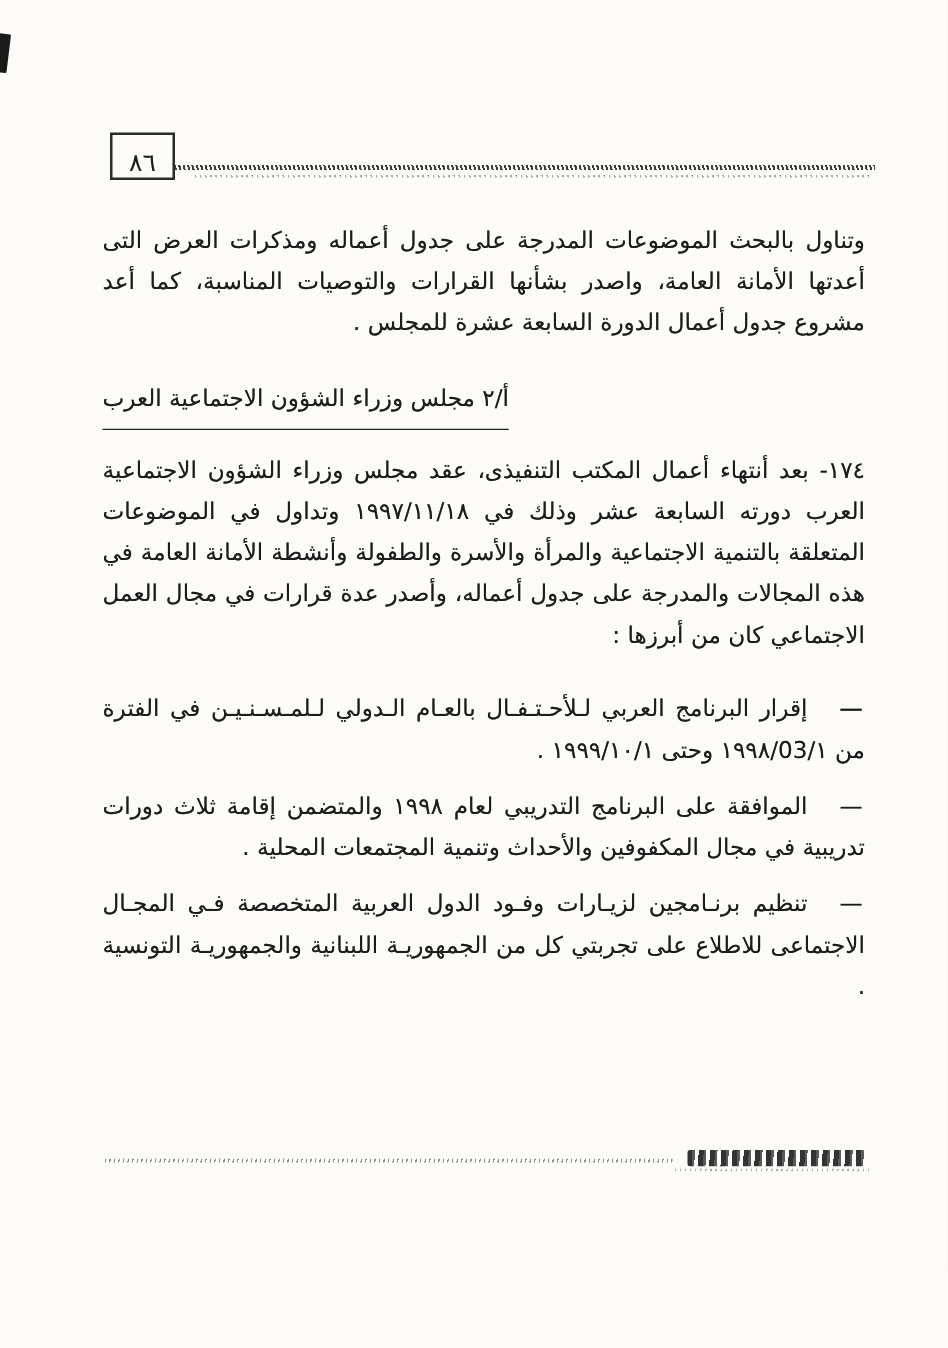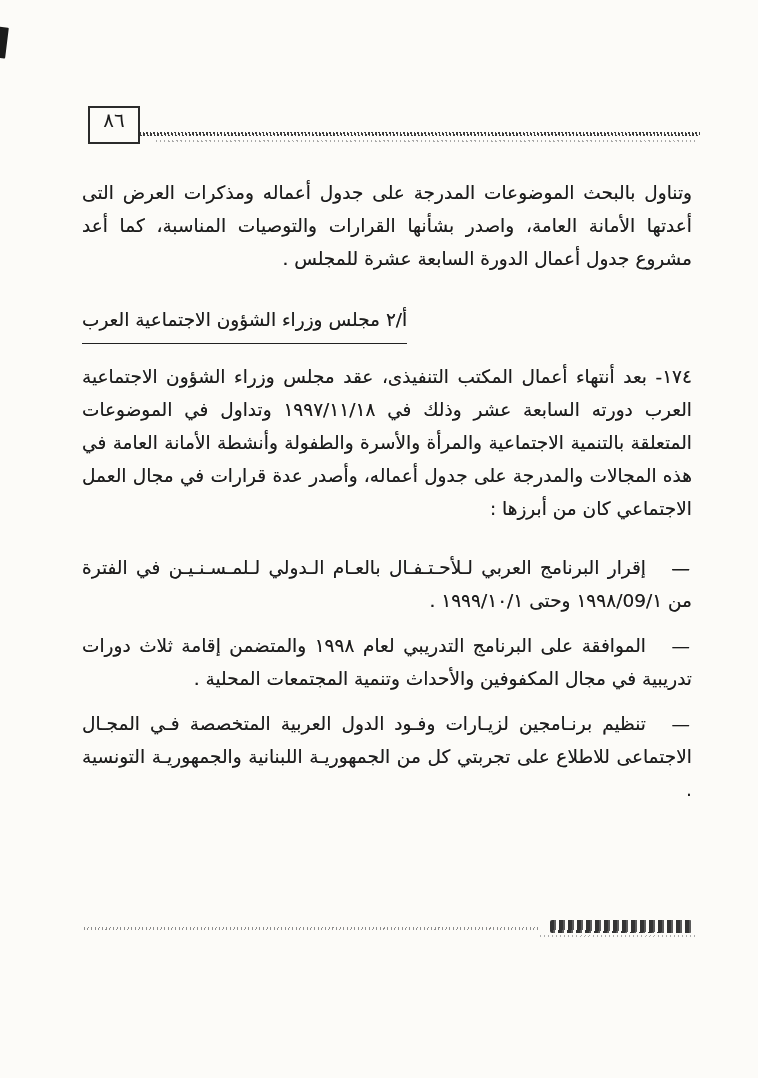--- a/index.html
+++ b/index.html
@@ -17,21 +17,21 @@
   }
   
   .corner-artifact{
     position:absolute;left:-4px;top:27px;width:11px;height:31px;
     background:#1b1b1b;transform:rotate(7deg);border-radius:1px;
   }
   
   .page-number-box{
     position:absolute;left:88px;top:106px;width:48px;height:34px;
     border:2px solid #2b2b2b;
-    display:flex;align-items:flex-start;justify-content:center;
+    display:flex;align-items:flex-end;justify-content:center;
     font-size:20px;
   }
   
   .rule-1{
     position:absolute;left:140px;right:58px;top:132px;height:4px;
     background:repeating-linear-gradient(75deg,#3c3c3c 0 1.6px,transparent 1.6px 3.4px);
   }
   .rule-2{
     position:absolute;left:156px;right:62px;top:140px;height:2px;
     background:repeating-linear-gradient(75deg,#9a9a9a 0 1.2px,transparent 1.2px 4px);
@@ -106,21 +106,21 @@
     <p class="para para-174">١٧٤- بعد أنتهاء أعمال المكتب التنفيذى، عقد مجلس وزراء الشؤون الاجتماعية العرب دورته السابعة عشر وذلك في ١٩٩٧/١١/١٨ وتداول في الموضوعات المتعلقة بالتنمية الاجتماعية والمرأة والأسرة والطفولة وأنشطة الأمانة العامة في هذه المجالات والمدرجة على جدول أعماله، وأصدر عدة قرارات في مجال العمل الاجتماعي كان من أبرزها :</p>
 
     <div class="bullets">
 
       <div class="bullet">
         <span class="dash">—</span>
       </div>
 
       <div class="bullet">
         <span class="dash">—</span>
-        <span>إقرار البرنامج العربي لـلأحـتـفـال بالعـام الـدولي لـلمـسـنـيـن في الفترة من ١٩٩٨/09/١ وحتى ١٩٩٩/١٠/١ .</span>
+        <span>إقرار البرنامج العربي لـلأحـتـفـال بالعـام الـدولي لـلمـسـنـيـن في الفترة من ١٩٩٨/03/١ وحتى ١٩٩٩/١٠/١ .</span>
       </div>
 
       <div class="bullet">
         <span class="dash">—</span>
         <span>الموافقة على البرنامج التدريبي لعام ١٩٩٨ والمتضمن إقامة ثلاث دورات تدريبية في مجال المكفوفين والأحداث وتنمية المجتمعات المحلية .</span>
       </div>
 
       <div class="bullet">
         <span class="dash">—</span>
         <span>تنظيم برنـامجين لزيـارات وفـود الدول العربية المتخصصة فـي المجـال الاجتماعى للاطلاع على تجربتي كل من الجمهوريـة اللبنانية والجمهوريـة التونسية .</span>

